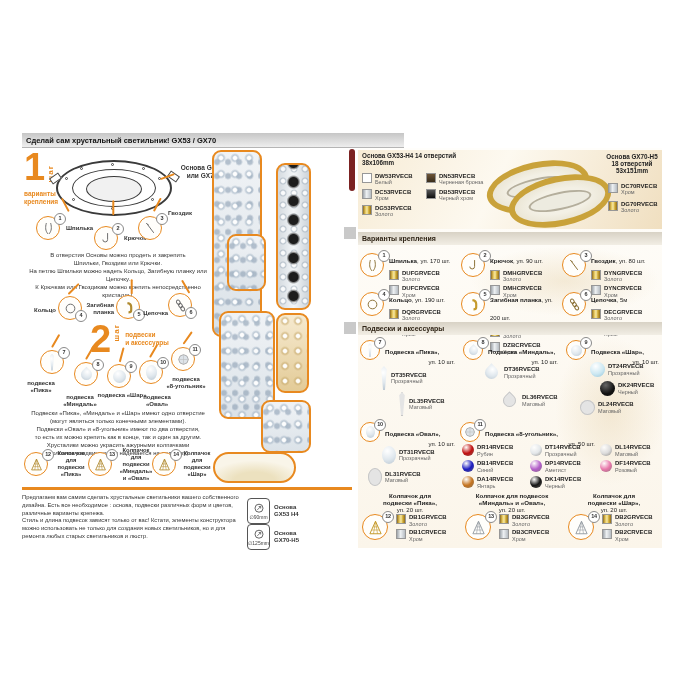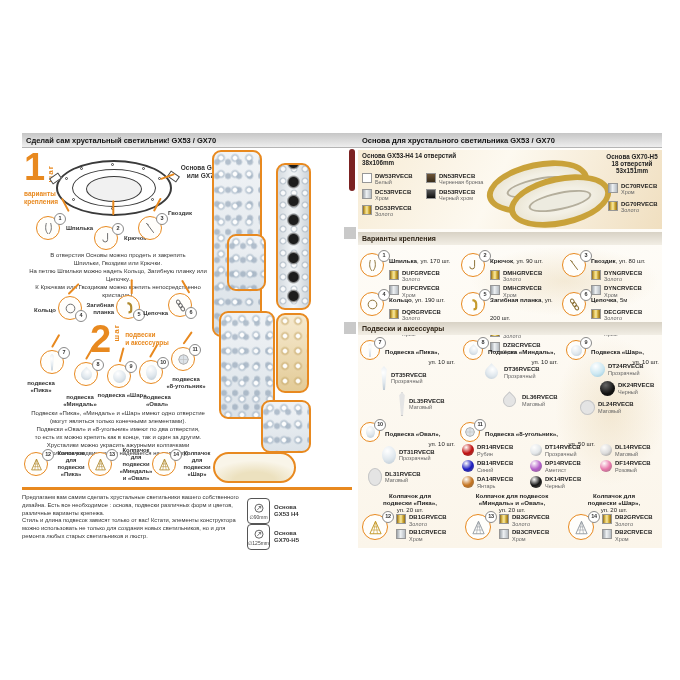--- a/index.html
+++ b/index.html
@@ -311,23 +311,20 @@
   <div class="photo ph-beads" style="left:276px;top:163px;width:35px;height:147px"></div>
   <div class="photo ph-crystal" style="left:227px;top:234px;width:39px;height:57px"></div>
   <div class="photo ph-crystal" style="left:219px;top:311px;width:56px;height:108px"></div>
   <div class="photo ph-gold" style="left:276px;top:313px;width:33px;height:80px"></div>
   <div class="photo ph-crystal" style="left:261px;top:400px;width:50px;height:53px"></div>
   <div class="photo ph-dome" style="left:213px;top:452px;width:83px;height:31px"></div>
   <div style="position:absolute;left:349px;top:149px;width:6px;height:42px;background:#7b2222;border-radius:3px"></div>
   <div class="tab" style="left:344px;top:227px"></div>
   <div class="tab" style="left:344px;top:322px"></div>
 
-  <div class="hdrbar" style="left:358px;top:133px;width:304px">
-    <span>Основа для хрустального светильника GX53 / GX70</span>
-  </div>
 
   <div class="beigepanel" style="left:358px;top:150px;width:304px;height:79px">
 
     <div style="position:absolute;left:4px;top:3px;width:130px">
       <div class="mname" style="font-size:6.3px">Основа GX53-H4 14 отверстий</div>
       <div class="mname" style="font-size:6.3px">38x106mm</div>
       <div style="position:absolute;left:0;top:17px" class="swrow">
         <span class="sw sw-white"></span>
         <span class="stack">
             <span class="code">DW53RVECB</span>

